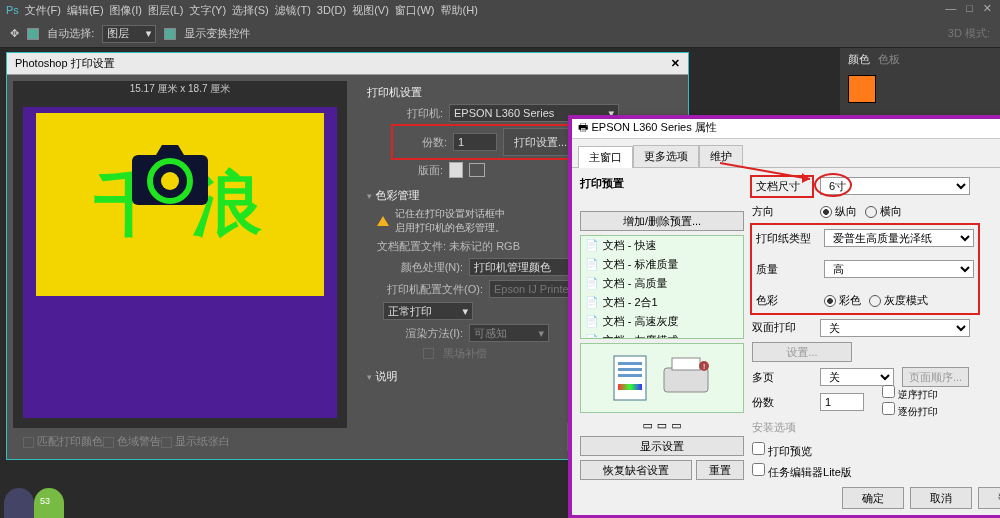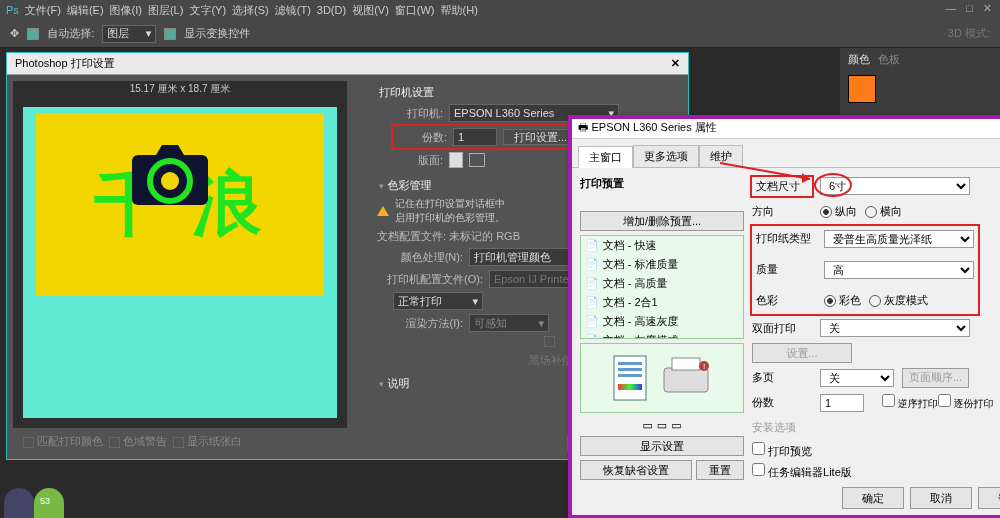--- a/index.html
+++ b/index.html
@@ -15,31 +15,31 @@
 .chk { width:12px; height:12px; display:inline-block; border:1px solid #888; background:#5a9; vertical-align:middle; }
 
 
 .ps-dialog { position: absolute; left: 6px; top: 52px; width: 683px; height: 408px; background: #535353; border: 1px solid #2fbfbf; color: #ccc; }
 .ps-title { height: 22px; background: #eaeaea; color: #000; display: flex; align-items: center; padding: 0 8px; justify-content: space-between; border-bottom: 1px solid #999; }
 .ps-close { font-weight: bold; cursor: pointer; }
 .ps-body { display: flex; height: 386px; }
 .preview-col { width: 346px; padding: 6px; display: flex; flex-direction: column; }
 .dim-label { background:#2e2e2e; text-align:center; font-size:10px; color:#ccc; padding:1px 0; }
 .canvas-box { background:#2e2e2e; flex:1; padding:10px; }
-.paper { background:#5eead4; width:100%; height:100%; display:flex; align-items:flex-start; justify-content:center; padding-top:6px;}
+.paper { background:#4c1d95; width:100%; height:100%; display:flex; align-items:flex-start; justify-content:center; padding-top:6px;}
 .art { width: 92%; height: 60%; background:#f3d600; display:flex; align-items:center; justify-content:center; position:relative;}
 .art-text { font-size:70px; font-weight:bold; color:#21e421; letter-spacing:4px;}
-.preview-checks { padding:6px 10px; display:flex; gap:6px; color:#888; font-size:11px;}
+.preview-checks { padding:6px 10px; display:flex; gap:0; color:#888; font-size:11px;}
 .ck{ width:11px;height:11px; display:inline-block; border:1px solid #666; vertical-align:middle; margin-right:3px;}
 
 .settings-col { flex:1; padding: 6px 10px; overflow:hidden; }
-.sec-h { font-size:11px; color:#eee; margin:4px 16px; display:flex; align-items:center; gap:4px;}
+.sec-h { font-size:11px; color:#eee; margin:4px 4px; display:flex; align-items:center; gap:4px;}
 .drop { background:#3a3a3a; border:1px solid #666; color:#ddd; height:18px; padding:0 4px; font-size:11px; display:inline-flex; align-items:center; justify-content:space-between;}
 .num-inp { width:44px; background:#3a3a3a; border:1px solid #666; height:18px; color:#ddd; padding:0 4px; font-size:11px;}
-.btn-dark { background:#4a4a4a; border:1px solid #666; color:#ddd; height:16px; padding:0 10px; font-size:11px; cursor:pointer;}
+.btn-dark { background:#4a4a4a; border:1px solid #666; color:#ddd; height:28px; padding:0 10px; font-size:11px; cursor:pointer;}
 .redbox { outline: 2px solid #d22; }
 .row { display:flex; align-items:center; gap:6px; margin:4px 0; font-size:11px;}
 .rt { width:80px; text-align:right; color:#bbb;}
 .warn-ic{ width:0;height:0; border-left:6px solid transparent; border-right:6px solid transparent; border-bottom:10px solid #f3b21b; display:inline-block;}
 .collapse-caret{ font-size:9px; color:#999; }
 
 
 .ep-dialog { position: absolute; left: 568px; top: 115px; width: 484px; height: 404px; background: #f0f0f0; border: 4px solid #a21caf; color:#000; z-index:50; box-shadow: 2px 2px 6px rgba(0,0,0,.3); }
 .ep-title { height:20px; background:#fff; border-bottom:1px solid #ccc; display:flex; align-items:center; padding:0 6px; justify-content:space-between; font-size:11px;}
 .ep-tabs { display:flex; border-bottom:1px solid #bbb; padding:6px 6px 0 6px; gap:0;}
@@ -182,34 +182,34 @@
             <span>▾</span>
           </span>
       </div>
       <div class="row">
         <span class="rt" style="width:120px;">打印机配置文件(O):</span>
         <span class="drop" style="width:130px;color:#777">
             <span>Epson IJ Printer 07</span>
             <span>▾</span>
           </span>
       </div>
-      <div class="row" style="margin-left:30px;">
+      <div class="row" style="margin-left:20px;">
         <span class="drop" style="width:90px;">
             <span>正常打印</span>
             <span>▾</span>
           </span>
       </div>
       <div class="row">
         <span class="rt" style="width:100px;">渲染方法(I):</span>
         <span class="drop" style="width:80px;color:#888">
             <span>可感知</span>
             <span>▾</span>
           </span>
       </div>
-      <div class="row" style="margin-left:60px; color:#777;flex-direction:column;">
+      <div class="row" style="margin-left:60px; color:#777;">
         <span class="ck"></span>
         <span>黑场补偿</span>
       </div>
       <div class="sec-h" style="margin-top:8px;">
           <span class="collapse-caret">▾</span>
           <span>说明</span>
         </div>
 
       <div style="position:absolute; bottom:8px; right:10px; display:flex; gap:8px;">
         <button class="btn-dark">复位</button>
@@ -335,21 +335,21 @@
         <button class="ep-btn" style="width:100px;color:#999">设置...</button>
       </div>
       <div class="ep-row">
         <span class="lbl">多页</span>
         <select class="ep-sel" style="width:74px;"><option>关</option></select>
         <button class="ep-btn" style="color:#999">页面顺序...</button>
       </div>
       <div class="ep-row">
         <span class="lbl">份数</span>
         <input class="ep-sel" style="width: 44px;" value="1">
-        <div style="display:flex; font-size:10px; margin-left:10px;">
+        <div style="display:flex; flex-direction:column; font-size:10px; margin-left:10px;">
           <label><input type="checkbox" style=""> <span>逆序打印</span></label>
           <label><input type="checkbox" style=""> <span>逐份打印</span></label>
         </div>
       </div>
       <div class="ep-row" style="color:#999">
           <span class="lbl">安装选项</span>
         </div>
       <label style="font-size:11px;"><input type="checkbox" style=""> <span>打印预览</span></label>
       <label style="font-size:11px;"><input type="checkbox" style=""> <span>任务编辑器Lite版</span></label>
     </div>

